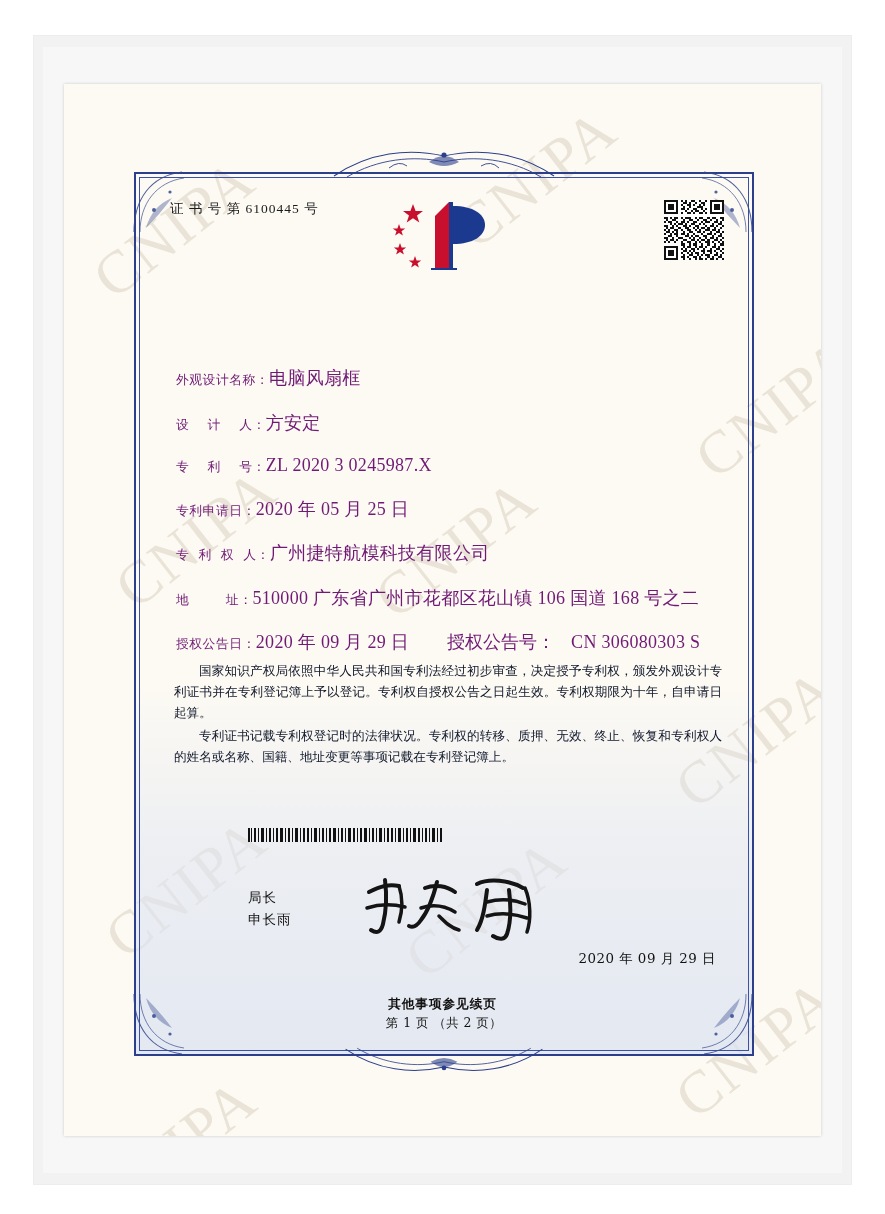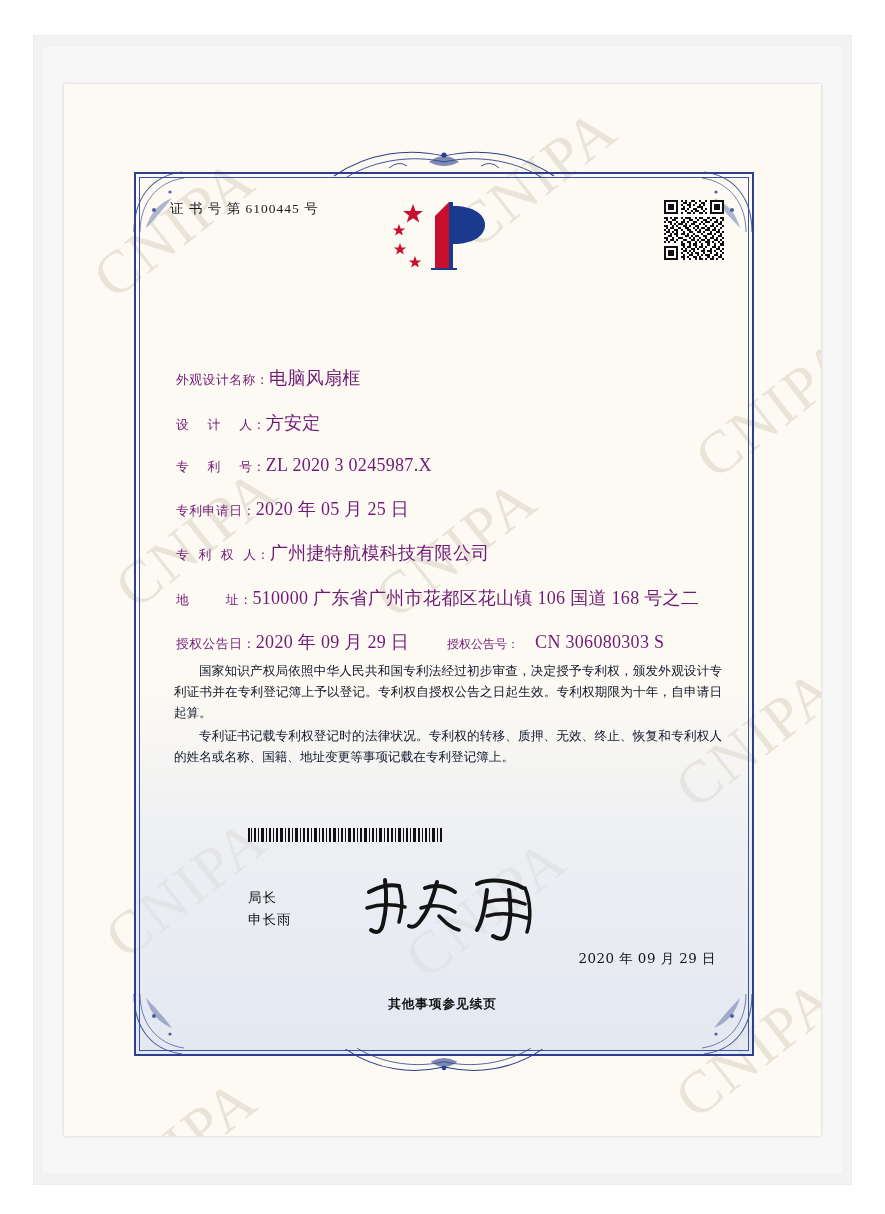--- a/index.html
+++ b/index.html
@@ -185,21 +185,21 @@
   }
   .f-value {
     font-family: Liberation Serif, serif;
     font-size: 18px;
     letter-spacing: .3px;
     text-align: right;
   }
   .field-inline .f-value2 {
     margin-left: 38px;
     font-family: Liberation Sans, sans-serif;
-    font-size: 12px;
+    font-size: 18px;
   }
 
   .paragraphs {
     position: absolute;
     left: 40px;
     top: 500px;
     width: 548px;
     font-size: 12.6px;
     line-height: 21px;
     color: #0f172a;
@@ -721,18 +721,19 @@
           <path d="M128 18 C126 34, 124 48, 118 58" stroke-width="4"></path>
           <path d="M128 30 C142 26, 156 28, 166 32" stroke-width="3.5"></path>
           <path d="M128 44 C142 40, 156 42, 168 46" stroke-width="3.5"></path>
           <path d="M150 18 C152 34, 152 50, 148 62 C146 68, 140 68, 134 64" stroke-width="4"></path>
           <path d="M166 16 C172 30, 172 48, 168 60" stroke-width="3.5"></path>
         </g>
       </svg>
 
       <div class="sign-date">2020 年 09 月 29 日</div>
 
+      <div class="page-no">第 1 页 （共 2 页）</div>
     </div>
 
     <div class="footnote">其他事项参见续页</div>
 
   </div>
 </div>
 
 </body></html>

